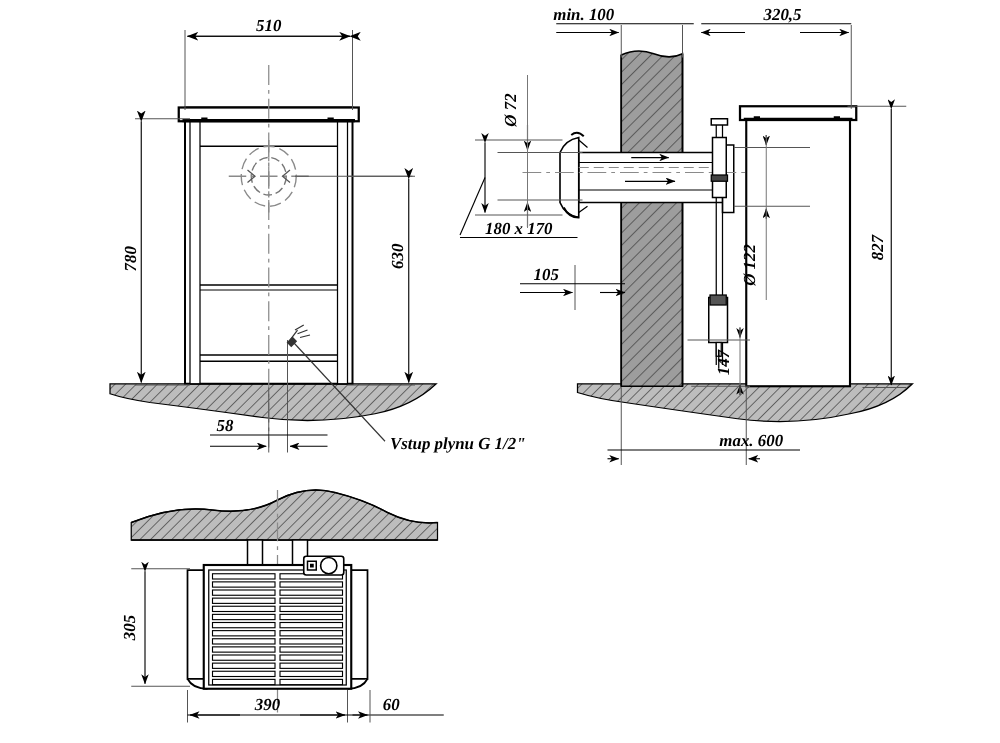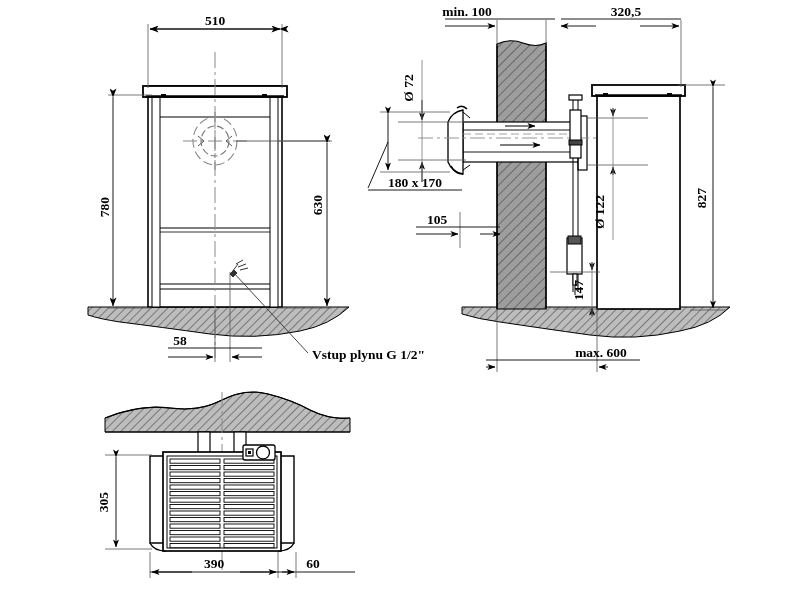--- a/index.html
+++ b/index.html
@@ -1,18 +1,18 @@
 <!DOCTYPE html>
 <html><head>
 <meta charset="utf-8">
 <style>
   html,body{margin:0;padding:0;background:#ffffff;}
   body{width:800px;height:594px;position:relative;overflow:hidden;
        font-family:"Liberation Serif",serif;color:#000;}
-  #sheet{position:absolute;left:0;top:0;width:800px;height:594px;}
+  #sheet{position:absolute;left:0;top:0;width:800px;height:594px;font-style:italic;}
   svg{display:block;}
   .dimtxt{font-family:"Liberation Serif",serif;font-weight:bold;font-size:13.5px;fill:#000;}
   .lbl{font-family:"Liberation Serif",serif;font-weight:bold;font-size:13.5px;fill:#000;}
 </style>
 </head>
 <body>
 
 <div id="sheet">
 <svg width="800" height="594" viewBox="0 0 800 594" xmlns="http://www.w3.org/2000/svg">
 

